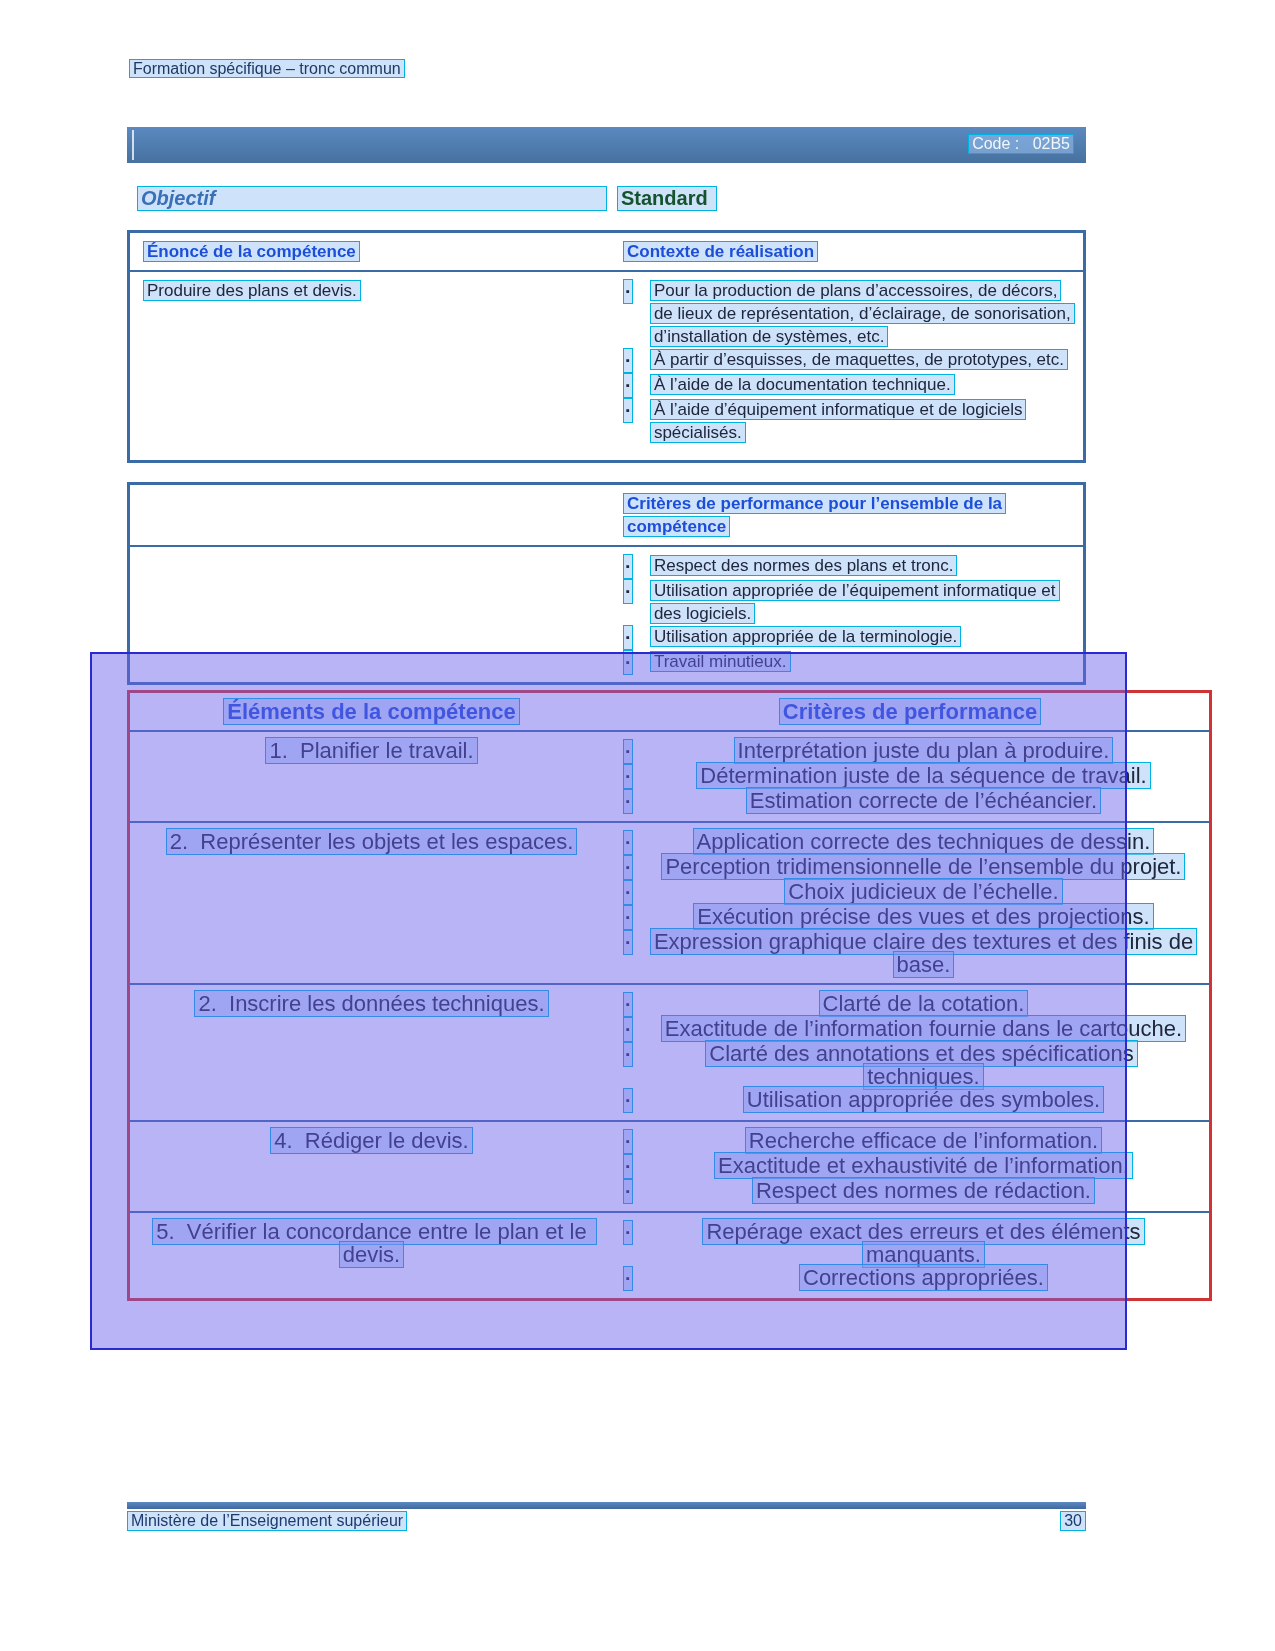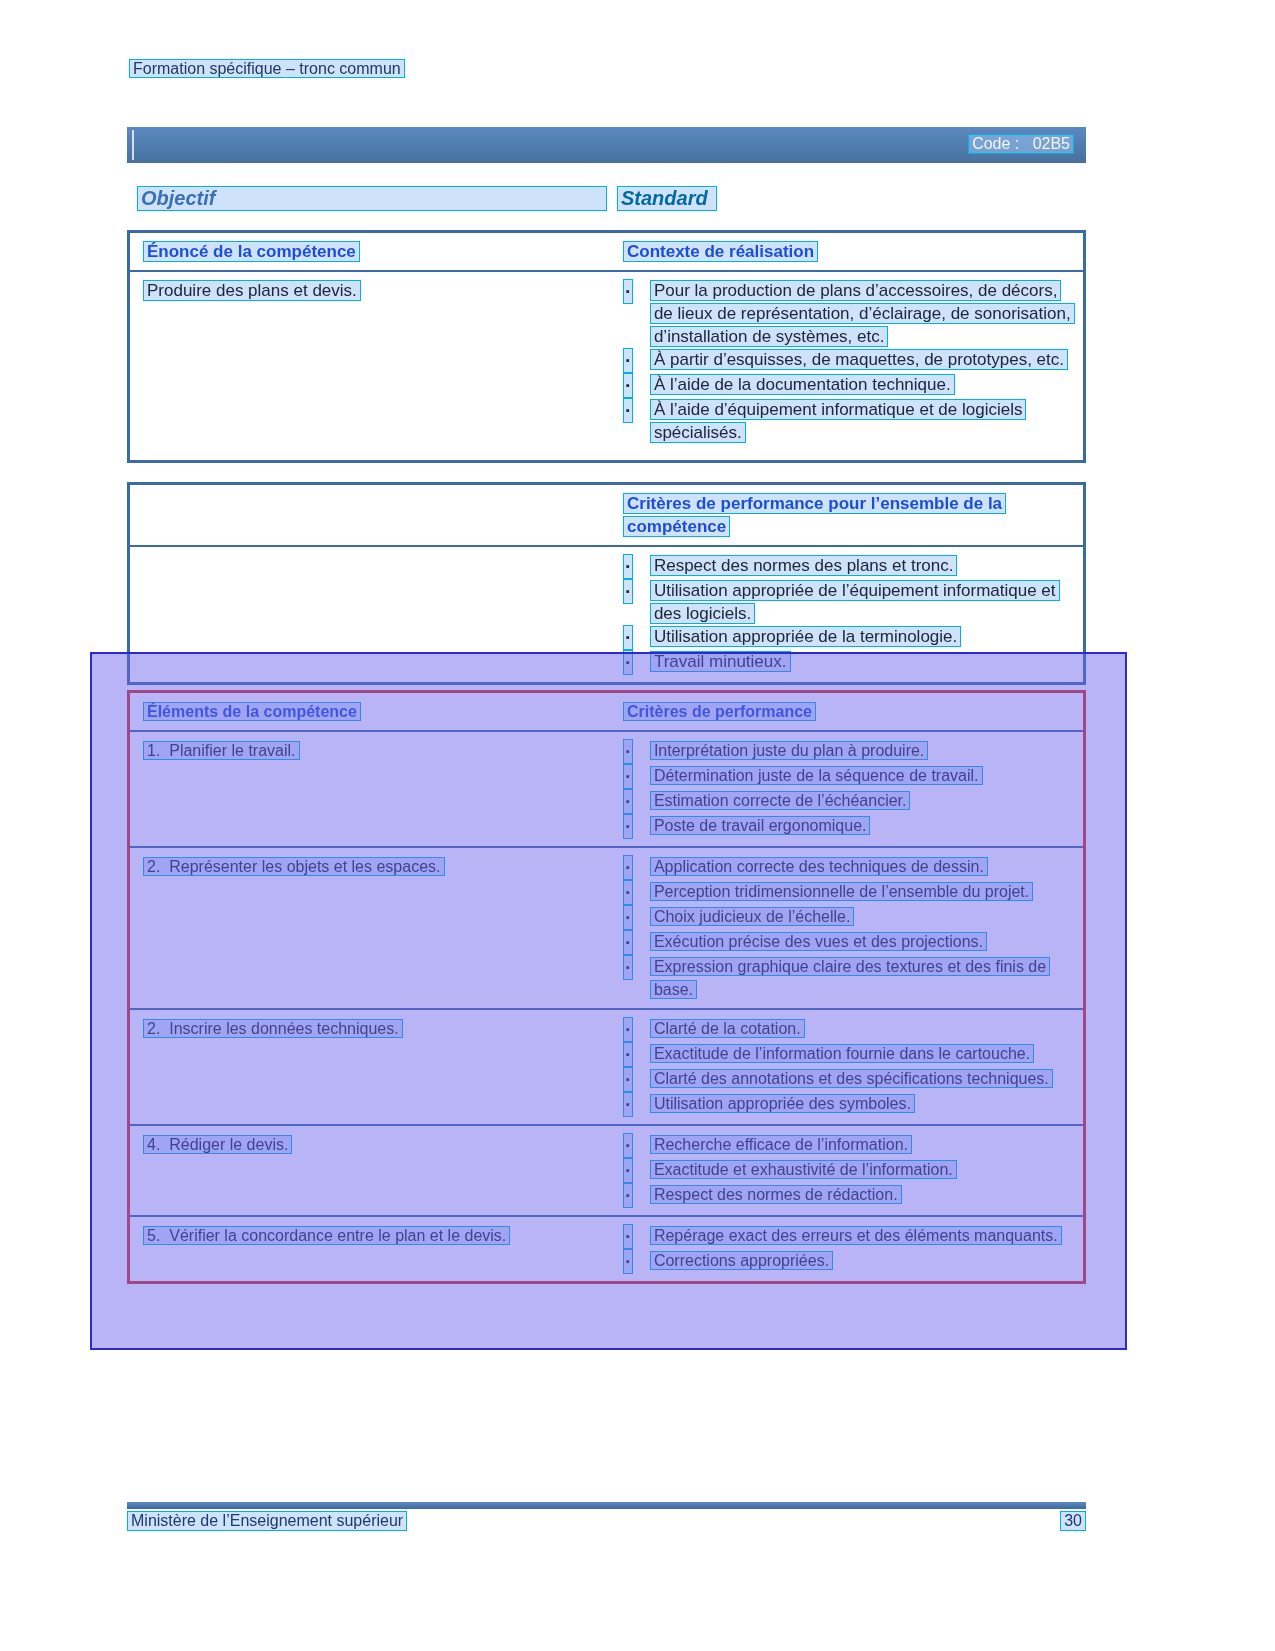--- a/index.html
+++ b/index.html
@@ -25,33 +25,33 @@
   }
   .bar-inset { position:absolute; left:5px; top:3px; bottom:3px; width:2px; background:rgba(255,255,255,0.75); }
   .code { position:absolute; right:12px; top:7px; color:#f2f6fb; font-size:16px; white-space:pre; }
 
   .h-obj {
     position:absolute; left:137px; top:186px; width:462px; display:inline-block;
     font-style:italic; font-weight:bold; font-size:20px; color:#3a70b5;
   }
   .h-std {
     position:absolute; left:617px; top:186px; width:92px; display:inline-block;
-    font-style:italic; font-weight:bold; font-size:20px; color:#0369a1;
+    font-weight:bold; font-size:20px; color:#14532d;
   }
 
   .tbl {
     position:absolute; left:127px; width:959px; background:#ffffff;
     border:3px solid #3a6ba5; box-sizing:border-box;
     font-size:17px; line-height:23px;
   }
   .tbl1 { top:230px; min-height:233px; }
   .tbl2 { top:482px; min-height:191px; }
   .tbl3 {
-    position:absolute; left:127px; top:690px; width:959px; background:#ffffff;
-    border:3px solid #cf3333; box-sizing:border-box; font-size:16px; line-height:23px;
+    position:absolute; left:127px; top:690px; width:1085px; background:#ffffff;
+    border:3px solid #cf3333; box-sizing:border-box; font-size:22px; line-height:23px;text-align:center;
   }
 
   .thead { display:flex; border-bottom:2px solid #3a6ba5; font-weight:bold; color:#1d4ed8; }
   .trow { display:flex; }
   .t3row { display:flex; border-bottom:2px solid #3a6ba5; }
   .t3row.last { border-bottom:none; }
 
   .c1 { flex:0 0 478px; width:478px; padding:7px 8px 7px 13px; box-sizing:border-box; min-width:0; }
   .c2 { flex:1; padding:7px 12px 7px 15px; box-sizing:border-box; min-width:0; }
 
@@ -183,24 +183,20 @@
               <div class="tw"><span class="hl">Interprétation juste du plan à produire.</span></div>
             </li>
           <li class="ci">
               <span class="dot hl"></span>
               <div class="tw"><span class="hl">Détermination juste de la séquence de travail.</span></div>
             </li>
           <li class="ci">
               <span class="dot hl"></span>
               <div class="tw"><span class="hl">Estimation correcte de l’échéancier.</span></div>
             </li>
-          <li class="ci">
-              <span class="dot hl"></span>
-              <div class="tw"><span class="hl">Poste de travail ergonomique.</span></div>
-            </li>
         </ul>
       </div>
     </div>
 
     <div class="t3row">
       <div class="c1">
         <span class="hl pre">2.  Représenter les objets et les espaces.</span>
       </div>
       <div class="c2">
         <ul class="crit">

